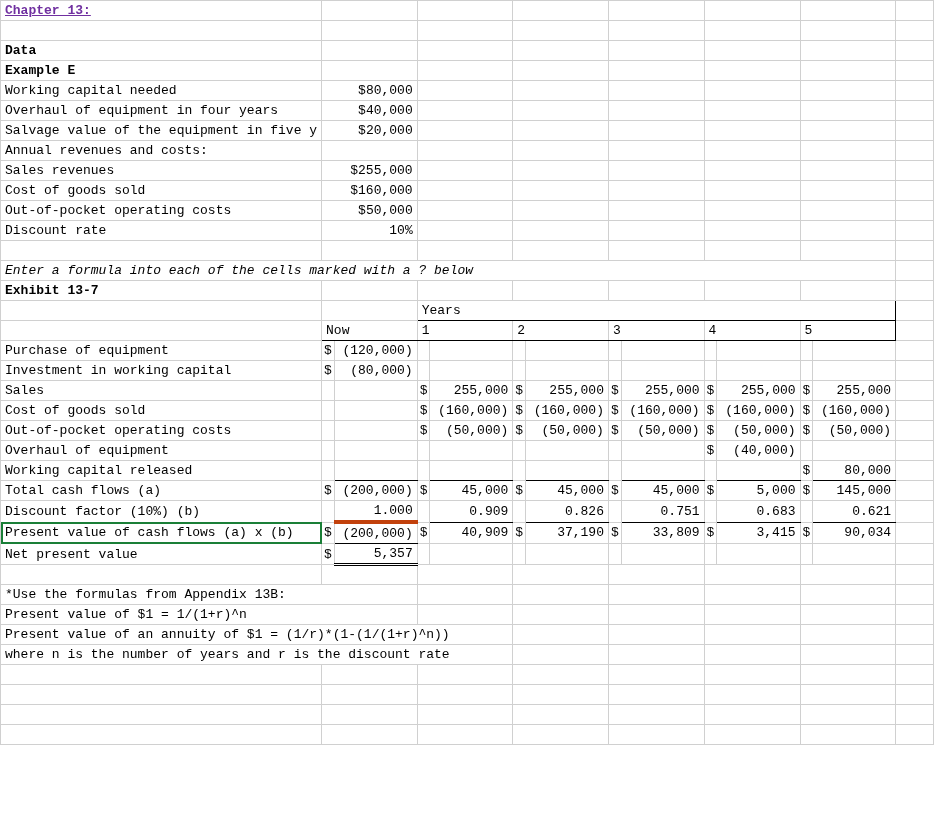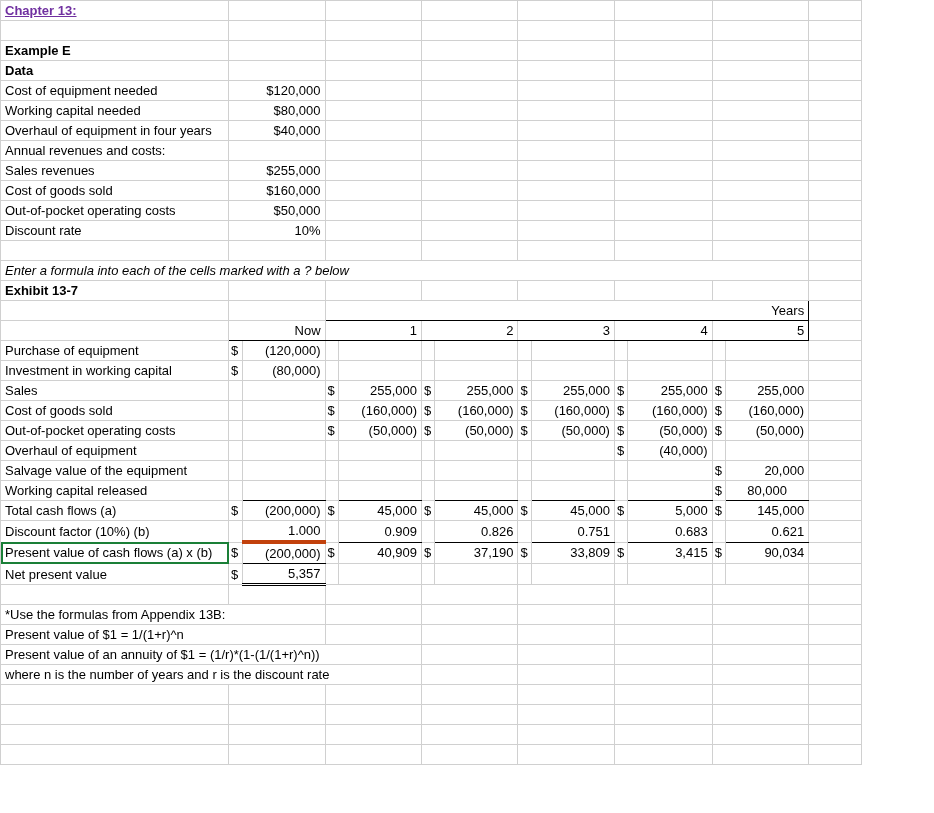--- a/index.html
+++ b/index.html
@@ -6,35 +6,36 @@
   body {
     margin: 0;
     padding: 0;
     font-family: Arial, sans-serif;
     font-size: 13px;
     color: #000;
     background: #fff;
   }
   table {
     border-collapse: collapse;
-    width: 862px;
+    width: 934px;
+    font-family: Liberation Mono, monospace;
   }
   td {
     border: 1px solid #d0d0d0;
     padding: 2px 4px;
     height: 20px;
     vertical-align: middle;
     white-space: nowrap;
     overflow: hidden;
   }
   .colA { width: 230px; }
   .purple { color: #7030a0; font-weight: bold; text-decoration: underline; }
   .bold { font-weight: bold; }
   .italic { font-style: italic; }
-  .center { text-align: right; }
+  .center { text-align: left; }
   .sym { width: 14px; text-align: left; padding-left:2px; padding-right:0; }
   .num { text-align: right; padding-right:4px; }
   .thick-left { border-left: 1px solid #000 !important; }
   .selected { outline: 2px solid #1a7f37; outline-offset: -2px; }
 </style>
 </head>
 <body>
 
 <table>
 <colgroup>
@@ -69,63 +70,63 @@
         <td></td>
         <td colspan="2"></td>
         <td colspan="2"></td>
         <td colspan="2"></td>
         <td colspan="2"></td>
         <td colspan="2"></td>
         <td colspan="2"></td>
         <td></td>
       </tr>
 <tr>
+        <td class="bold">Data</td>
+        <td colspan="2"></td>
+        <td colspan="2"></td>
+        <td colspan="2"></td>
+        <td colspan="2"></td>
+        <td colspan="2"></td>
+        <td colspan="2"></td>
+        <td></td>
+      </tr>
+<tr>
         <td class="bold">Example E</td>
         <td colspan="2"></td>
         <td colspan="2"></td>
         <td colspan="2"></td>
         <td colspan="2"></td>
         <td colspan="2"></td>
         <td colspan="2"></td>
         <td></td>
       </tr>
-<tr>
-        <td class="bold">Data</td>
-        <td colspan="2"></td>
-        <td colspan="2"></td>
-        <td colspan="2"></td>
-        <td colspan="2"></td>
-        <td colspan="2"></td>
-        <td colspan="2"></td>
-        <td></td>
-      </tr>
-
-<tr>
-        <td>Cost of equipment needed</td>
-        <td colspan="2" class="num">$120,000</td>
-        <td colspan="2"></td>
-        <td colspan="2"></td>
-        <td colspan="2"></td>
-        <td colspan="2"></td>
-        <td colspan="2"></td>
-        <td></td>
-      </tr>
+
 <tr>
         <td>Working capital needed</td>
         <td colspan="2" class="num">$80,000</td>
         <td colspan="2"></td>
         <td colspan="2"></td>
         <td colspan="2"></td>
         <td colspan="2"></td>
         <td colspan="2"></td>
         <td></td>
       </tr>
 <tr>
         <td>Overhaul of equipment in four years</td>
         <td colspan="2" class="num">$40,000</td>
+        <td colspan="2"></td>
+        <td colspan="2"></td>
+        <td colspan="2"></td>
+        <td colspan="2"></td>
+        <td colspan="2"></td>
+        <td></td>
+      </tr>
+<tr>
+        <td>Salvage value of the equipment in five y</td>
+        <td colspan="2" class="num">$20,000</td>
         <td colspan="2"></td>
         <td colspan="2"></td>
         <td colspan="2"></td>
         <td colspan="2"></td>
         <td colspan="2"></td>
         <td></td>
       </tr>
 <tr>
         <td>Annual revenues and costs:</td>
         <td colspan="2"></td>
@@ -314,51 +315,35 @@
         <td></td>
         <td></td>
         <td></td>
   <td class="sym">$</td>
         <td class="num">(40,000)</td>
   <td></td>
         <td></td>
         <td></td>
       </tr>
 
-<tr>
-        <td>Salvage value of the equipment</td>
-        <td></td>
-        <td></td>
-        <td></td>
-        <td></td>
-        <td></td>
-        <td></td>
-        <td></td>
-        <td></td>
-        <td></td>
-        <td></td>
-  <td class="sym">$</td>
-        <td class="num">20,000</td>
-        <td></td>
-      </tr>
 
 <tr>
         <td>Working capital released</td>
         <td></td>
         <td style="border-bottom:1px solid #000;"></td>
         <td></td>
         <td style="border-bottom:1px solid #000;"></td>
         <td></td>
         <td style="border-bottom:1px solid #000;"></td>
         <td></td>
         <td style="border-bottom:1px solid #000;"></td>
         <td></td>
         <td style="border-bottom:1px solid #000;"></td>
   <td class="sym">$</td>
-        <td class="num" style="border-bottom:1px solid #000;text-align:center;">80,000</td>
+        <td class="num" style="border-bottom:1px solid #000;">80,000</td>
         <td></td>
       </tr>
 
 <tr>
         <td>Total cash flows (a)</td>
   <td class="sym">$</td>
         <td class="num">(200,000)</td>
   <td class="sym">$</td>
         <td class="num">45,000</td>
   <td class="sym">$</td>

